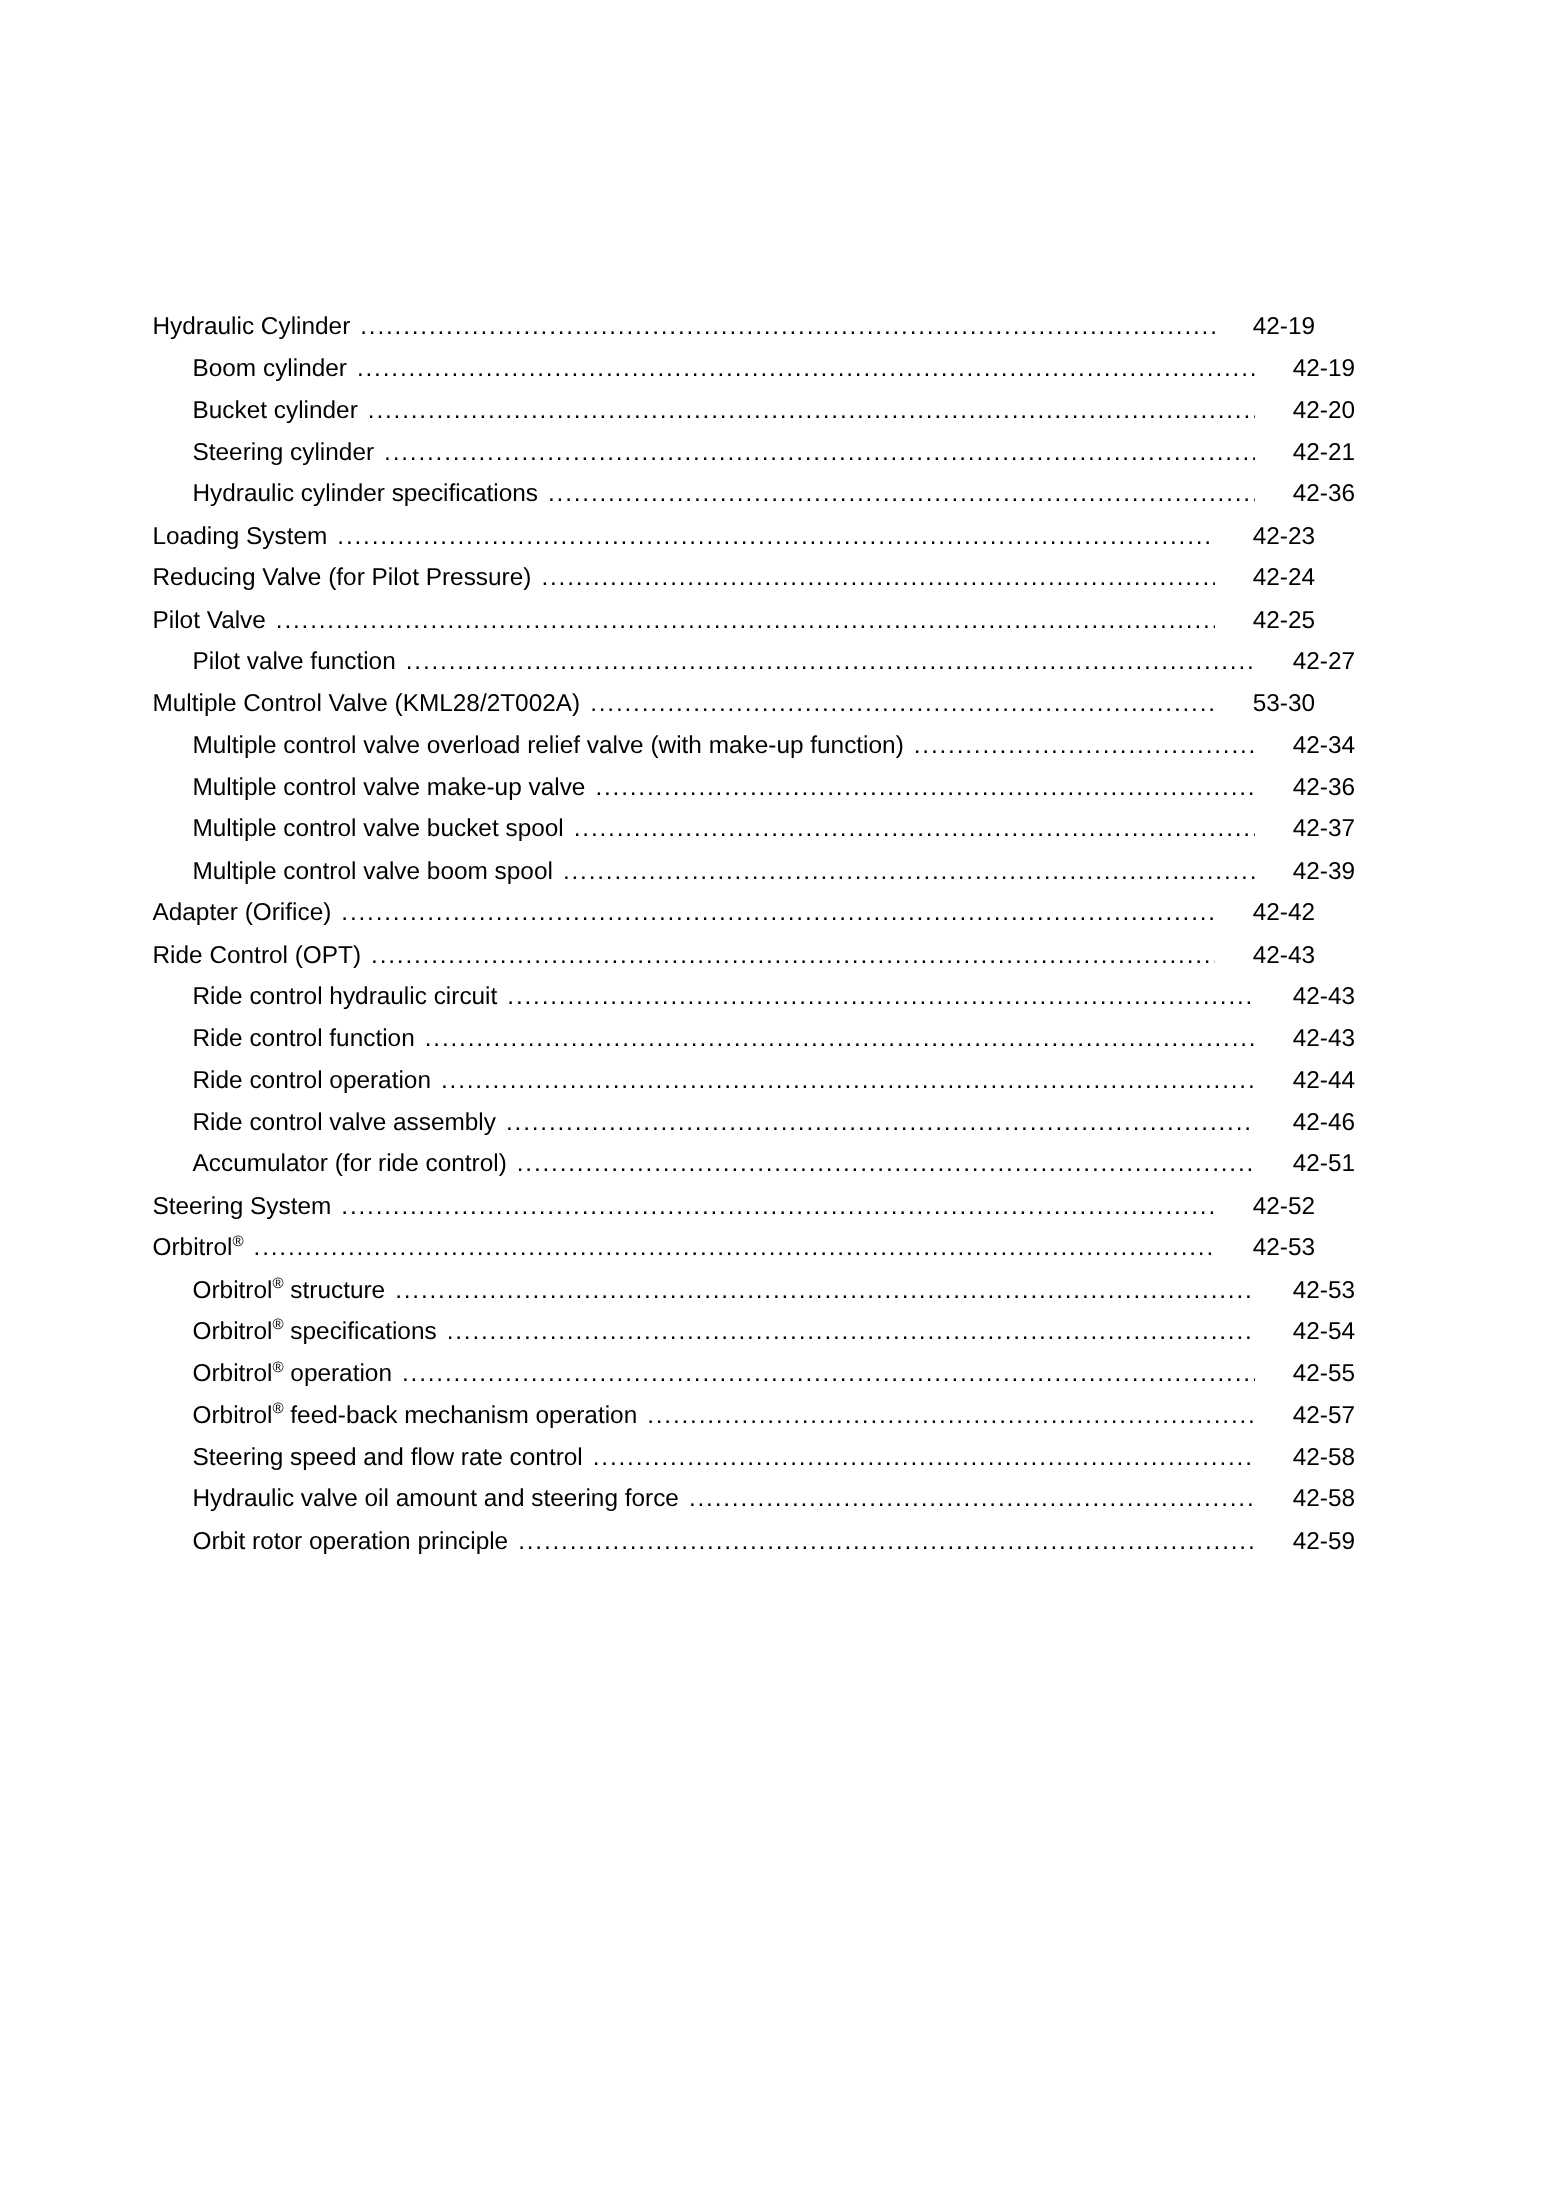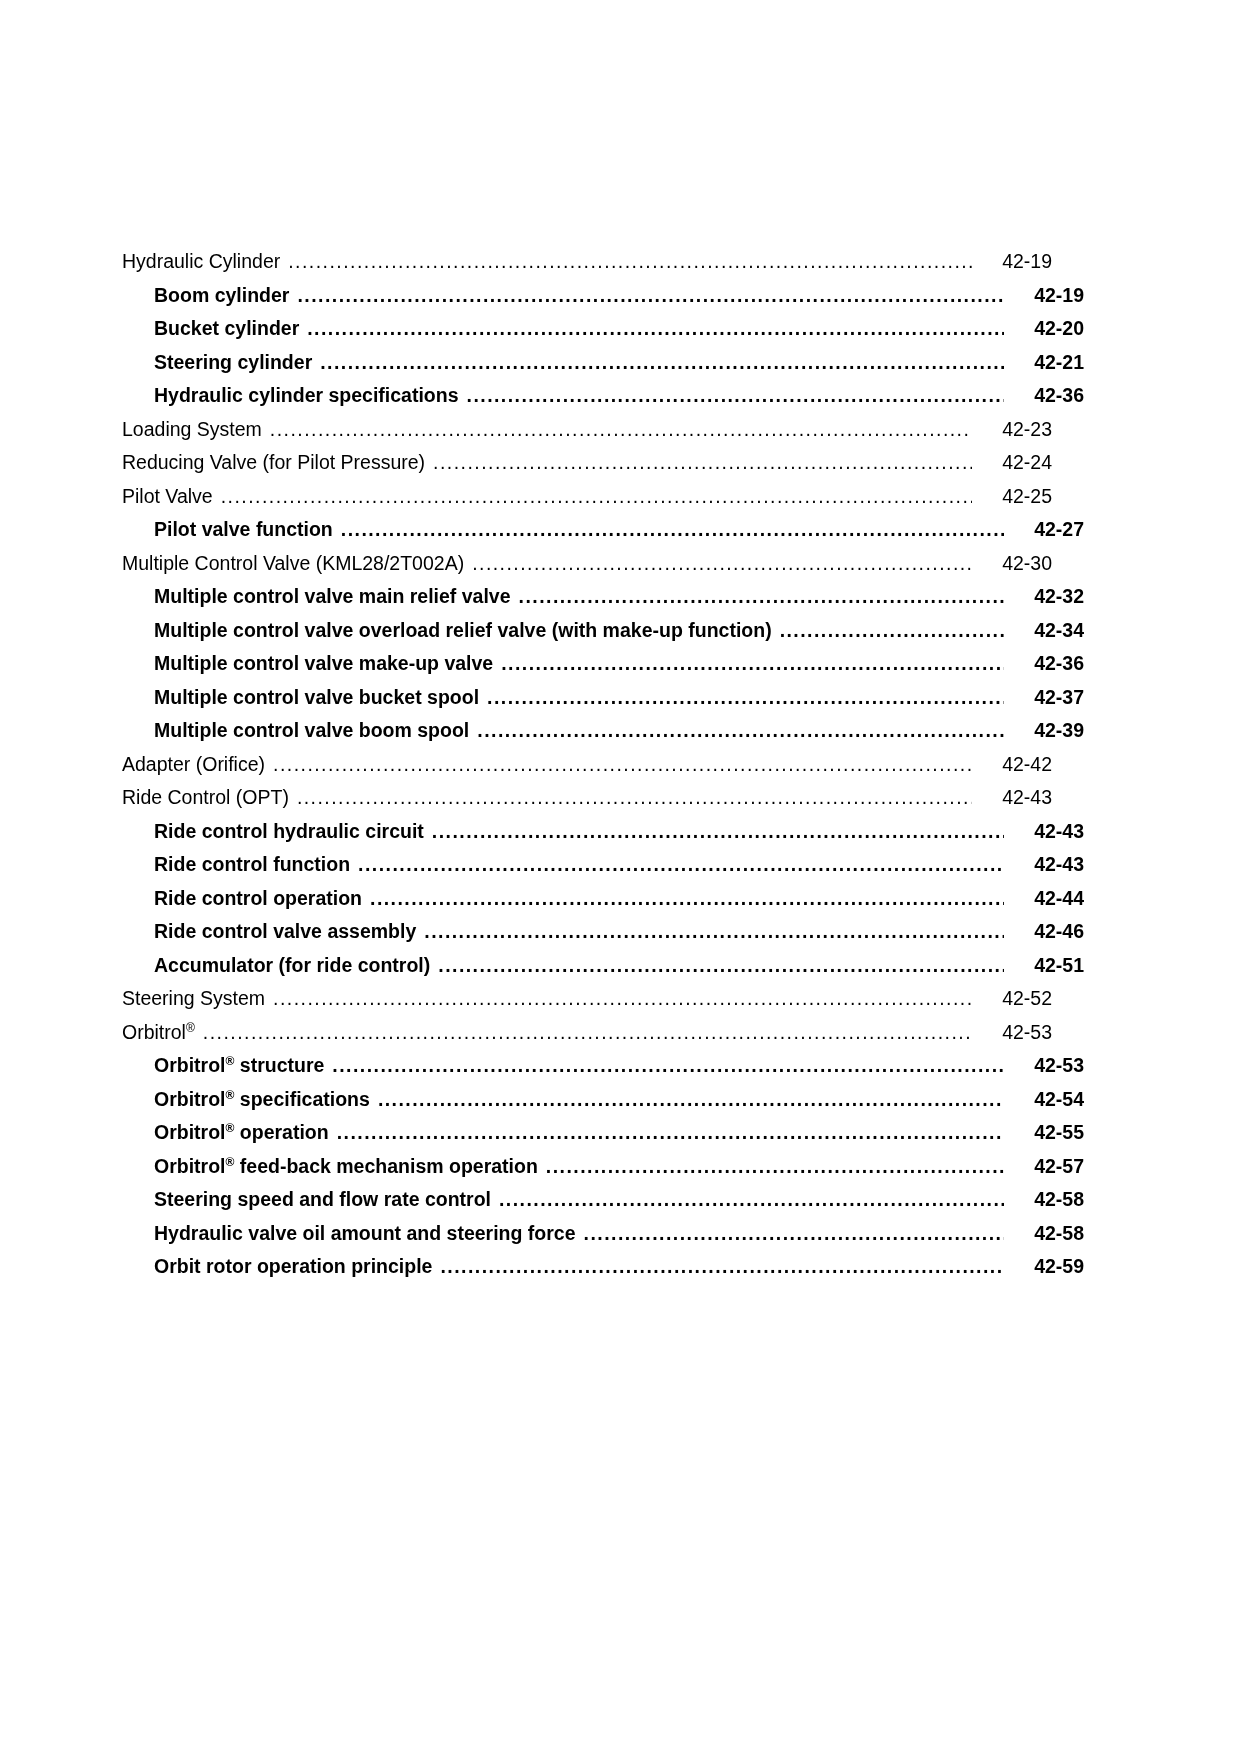--- a/index.html
+++ b/index.html
@@ -41,21 +41,20 @@
     color: #000000;
     white-space: nowrap;
   }
 
   .toc-entry.level-1 {
     padding-left: 0px;
   }
 
   .toc-entry.level-2 {
     padding-left: 32px;
-    font-weight: bold;
   }
 
   .entry-title {
     flex: 0 0 auto;
     padding-right: 6px;
   }
 
   .entry-leader {
     flex: 1 1 auto;
     overflow: hidden;
@@ -134,26 +133,21 @@
         <span class="entry-page">42-25</span>
       </div>
       <div class="toc-entry level-2">
         <span class="entry-title">Pilot valve function</span>
         <span class="entry-leader"></span>
         <span class="entry-page">42-27</span>
       </div>
       <div class="toc-entry level-1">
         <span class="entry-title">Multiple Control Valve (KML28/2T002A)</span>
         <span class="entry-leader"></span>
-        <span class="entry-page">42-30</span>
-      </div>
-      <div class="toc-entry level-2">
-        <span class="entry-title">Multiple control valve main relief valve</span>
-        <span class="entry-leader"></span>
-        <span class="entry-page">42-32</span>
+        <span class="entry-page">53-30</span>
       </div>
       <div class="toc-entry level-2">
         <span class="entry-title">Multiple control valve overload relief valve (with make-up function)</span>
         <span class="entry-leader"></span>
         <span class="entry-page">42-34</span>
       </div>
       <div class="toc-entry level-2">
         <span class="entry-title">Multiple control valve make-up valve</span>
         <span class="entry-leader"></span>
         <span class="entry-page">42-36</span>

